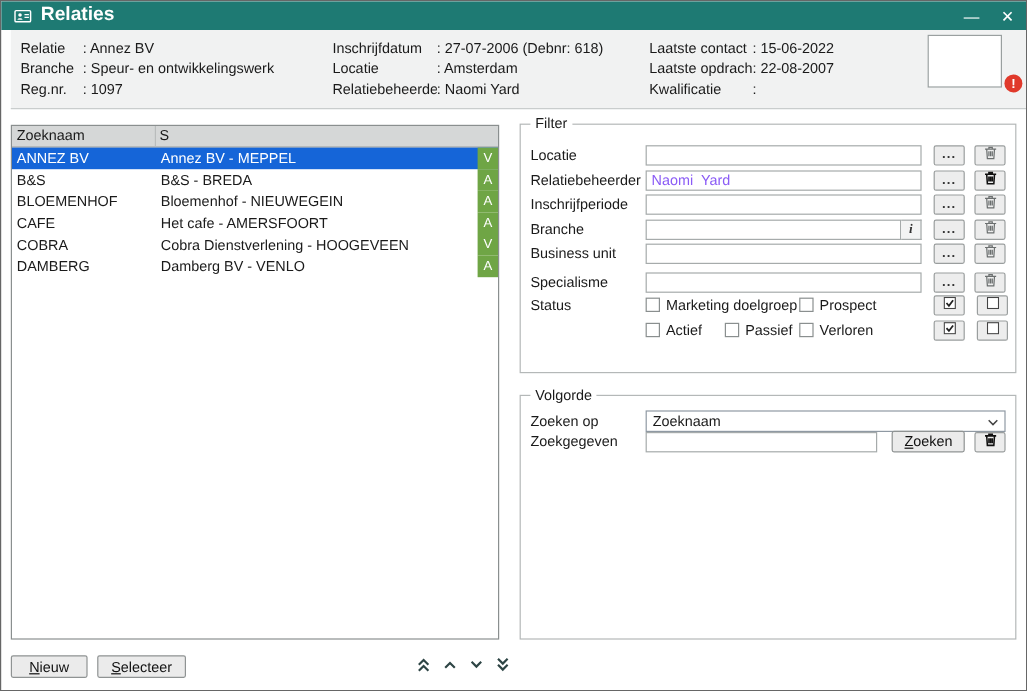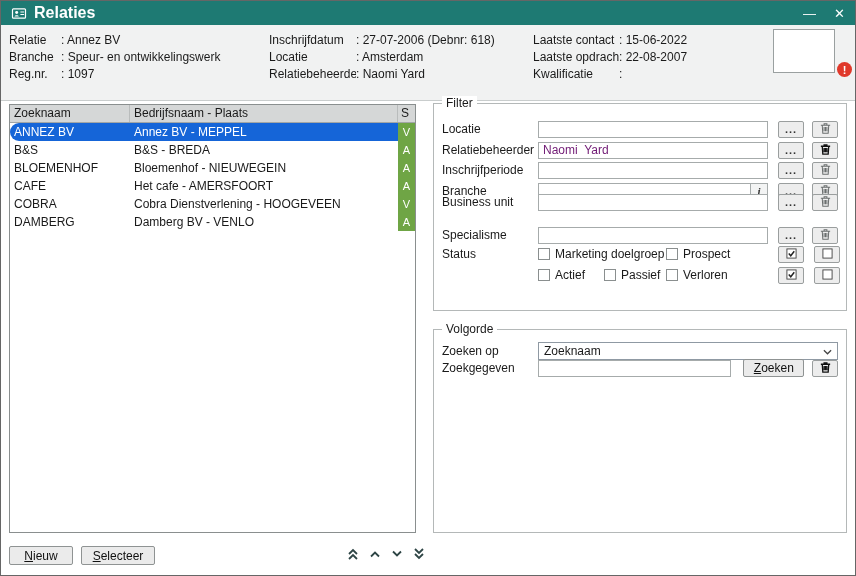--- a/index.html
+++ b/index.html
@@ -8,50 +8,50 @@
   .window { position:relative; width:856px; height:576px; background:#fff; border:1px solid #666; overflow:hidden; }
 
   
   .titlebar { position:absolute; top:0; left:0; right:0; height:24px; background:var(--titlebar,#1E7A73); color:#fff; display:flex; align-items:center; padding:0 10px; }
   .title-icon { display:inline-flex; margin-right:7px; }
   .title-text { font-weight:bold; font-size:16px; }
   .title-btns { margin-left:auto; display:flex; gap:18px; align-items:center; }
   .tbtn { font-size:13px; cursor:default; line-height:1; }
 
   
-  .header { position:absolute; top:24px; left:0; right:0; height:76px; background:#f1f2f2; border-bottom:1px solid #c9cdcd; }
+  .header { position:absolute; top:24px; left:8px; right:0; height:66px; background:#f1f2f2; border-bottom:1px solid #c9cdcd; }
   .hcol { position:absolute; top:7px; }
   .hrow { display:flex; line-height:17px; white-space:nowrap; }
   .hlabel { flex:none; overflow:hidden; white-space:nowrap; }
   .hcol1 { left:8px; }   .hcol1 .hlabel { width:52px; }
   .hcol2 { left:252px;margin-left:16px; } .hcol2 .hlabel { width:87px; }
   .hcol3 { left:532px; } .hcol3 .hlabel { width:86px; }
   .photo-box { position:absolute; top:4px; right:20px; width:62px; height:44px; background:#fff; border:1px solid #9aa0a0; }
   .alert-badge { position:absolute; top:37px; right:3px; width:15px; height:15px; border-radius:50%; background:var(--alert-red,#E0392B); color:#fff; font-weight:bold; font-size:11px; display:flex; align-items:center; justify-content:center; }
 
   
   .table { position:absolute; left:8px; top:103px; width:407px; height:429px; border:1px solid #8a8f8f; background:#fff; }
   .thead { display:flex; height:18px; background:#d5d7d7; border-bottom:1px solid #a2a6a6; }
   .th { padding:1px 4px; border-right:1px solid #b9bcbc; line-height:15px; }
   .th1 { width:120px; } .th2 { flex:1; } .th3 { width:17px; border-right:none; padding:1px 3px; }
-  .trow { display:flex; height:18px; line-height:18px;border-radius:9px; }
+  .trow { display:flex; height:18px; line-height:18px; }
   .td { padding:0 4px; overflow:hidden; white-space:nowrap; }
   .td1 { width:120px; } .td2 { flex:1; }
   .td3 { width:17px; padding:0; background:var(--status-green,#6FA545); color:#fff; text-align:center; font-size:11px; }
   .trow.selected { background:var(--selection,#1565D8); color:#fff; }
 
   
   .groupbox { position:absolute; border:1px solid #b4b8b8; }
   .groupbox-title { position:absolute; top:-8px; left:8px; background:#fff; padding:0 4px; }
   .fs-filter { left:432px; top:102px; width:414px; height:208px; }
   .fs-volgorde { left:432px; top:328px; width:414px; height:204px; }
 
   .frow { position:absolute; left:8px; right:8px; height:18px; display:flex; align-items:center; }
   .flabel { width:96px; flex:none; }
-  .finput { width:230px; height:17px; border:1px solid #a6abab; background:#fff; padding:0 4px; font:12px "Liberation Sans", sans-serif; color:#701a75; }
+  .finput { width:230px; height:17px; border:1px solid #a6abab; background:#fff; padding:0 4px; font:12px "Liberation Sans", sans-serif; color:#8b5cf6; }
   .finput.narrow { width:213px; }
   .ibtn { width:17px; height:17px; border:1px solid #a6abab; border-left:none; background:#f3f4f4; font:italic bold 11px "Liberation Serif", serif; color:#333; display:inline-flex; align-items:center; justify-content:center; padding:0; }
   .sbtn { width:26px; height:17px; background:#ededed; border:1px solid #9a9e9e; border-radius:2px; display:inline-flex; align-items:center; justify-content:center; padding:0; font:bold 11px "Liberation Sans", sans-serif; color:#333; letter-spacing:1px; line-height:1; cursor:pointer; }
   .sbtn.more { margin-left:10px; }
   .sbtn.trash { margin-left:8px; color:#6b6f6f; }
   .sbtn.trash.active { color:#111; }
   .absb1 { position:absolute; left:336px; }
   .absb2 { position:absolute; left:372px; }
 
   .cbitem { display:flex; align-items:center; }
@@ -135,21 +135,20 @@
           <span class="hvalue">:</span>
         </div>
     </div>
     <div class="photo-box"></div>
     <div class="alert-badge">!</div>
   </div>
 
   <div class="table">
     <div class="thead">
       <span class="th th1">Zoeknaam</span>
-      <span class="th th2">Bedrijfsnaam - Plaats</span>
       <span class="th th3">S</span>
     </div>
     <div class="trow selected">
       <span class="td td1">ANNEZ BV</span>
       <span class="td td2">Annez BV - MEPPEL</span>
       <span class="td td3">V</span>
     </div>
     <div class="trow">
       <span class="td td1">B&amp;S</span>
       <span class="td td2">B&amp;S - BREDA</span>
@@ -218,21 +217,21 @@
       <input class="finput narrow" type="text" value="" style="">
       <button class="ibtn">i</button>
       <button class="sbtn more">...</button>
       <button class="sbtn trash">
           <span><svg viewBox="0 0 14 14" width="13" height="13">
               <path d="M2 3.5h10M5.5 3.5V2h3v1.5M3.5 3.5l.6 8.5h5.8l.6-8.5M5.5 5.5v4.5M7 5.5v4.5M8.5 5.5v4.5" fill="none" stroke="currentColor" stroke-width="1.1"></path>
             </svg></span>
         </button>
     </div>
 
-    <div class="frow" style="top:89px">
+    <div class="frow" style="top:98px">
       <span class="flabel">Business unit</span>
       <input class="finput" type="text" value="" style="">
       <button class="sbtn more">...</button>
       <button class="sbtn trash">
           <span><svg viewBox="0 0 14 14" width="13" height="13">
               <path d="M2 3.5h10M5.5 3.5V2h3v1.5M3.5 3.5l.6 8.5h5.8l.6-8.5M5.5 5.5v4.5M7 5.5v4.5M8.5 5.5v4.5" fill="none" stroke="currentColor" stroke-width="1.1"></path>
             </svg></span>
         </button>
     </div>
 

